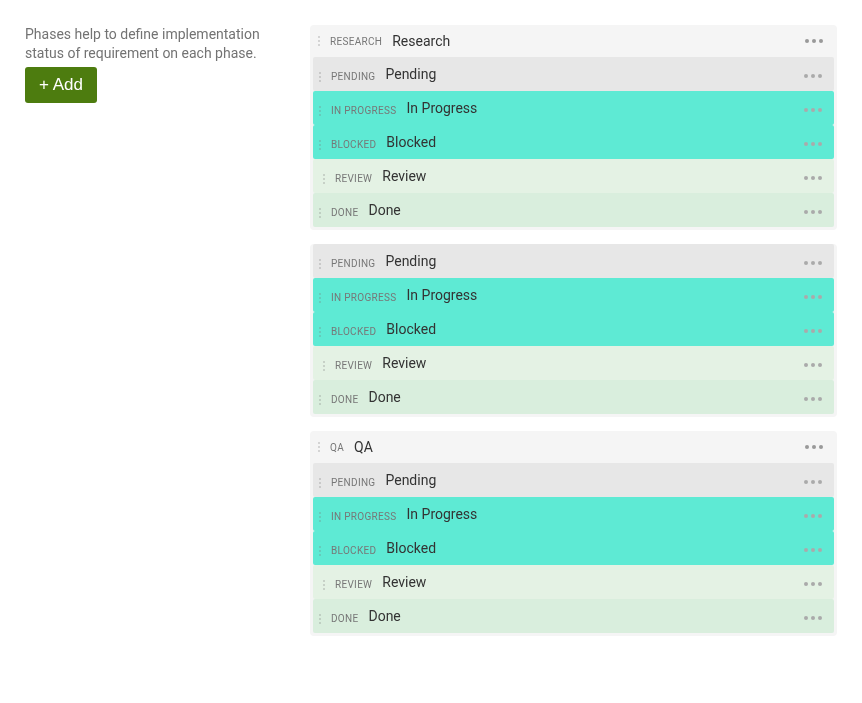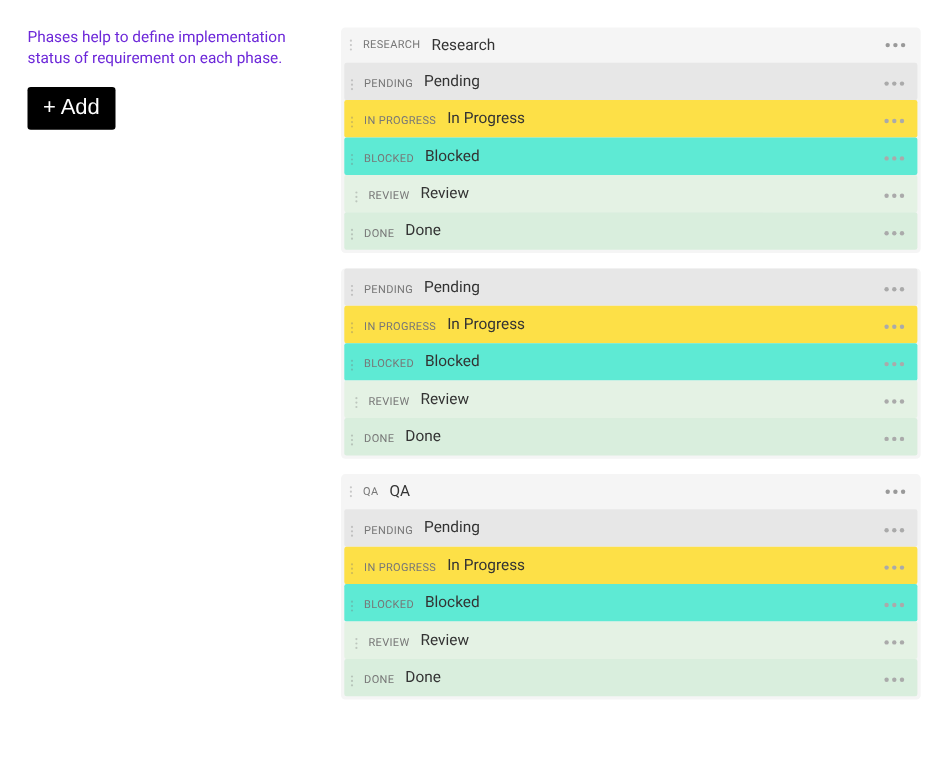--- a/index.html
+++ b/index.html
@@ -25,30 +25,30 @@
       flex-shrink: 0;
     }
     .sidebar-title {
       font-size: 16px;
       font-weight: 400;
       color: #333;
       margin-bottom: 4px;
     }
     .sidebar-desc {
       font-size: 14px;
-      color: #6d28d9;
+      color: #737373;
       line-height: 1.35;
-      margin-bottom: 16px;
+      margin-bottom: 4px;
     }
     .add-btn {
-      background: #000000;
+      background: #4d7c0f;
       color: #fff;
       border: none;
       padding: 8px 14px;
-      font-size: 20px;
+      font-size: 17px;
       border-radius: 3px;
       cursor: pointer;
       text-align: center;
     }
     .main {
       flex: 1;
       display: flex;
       flex-direction: column;
       gap: 14px;
     }
@@ -113,21 +113,21 @@
       display: flex;
       align-items: flex-end;
       padding: 9px 8px 9px 6px;
       gap: 10px;
       border-radius: 2px;
     }
     .status-pending {
       background: #e7e7e7;
     }
     .status-inprogress {
-      background: #fde047;
+      background: #5eead4;
     }
     .status-blocked {
       background: #5eead4;
     }
     .status-review {
       background: #e4f2e4;
       padding-left: 10px;
     }
     .status-done {
       background: #d9eedd;

